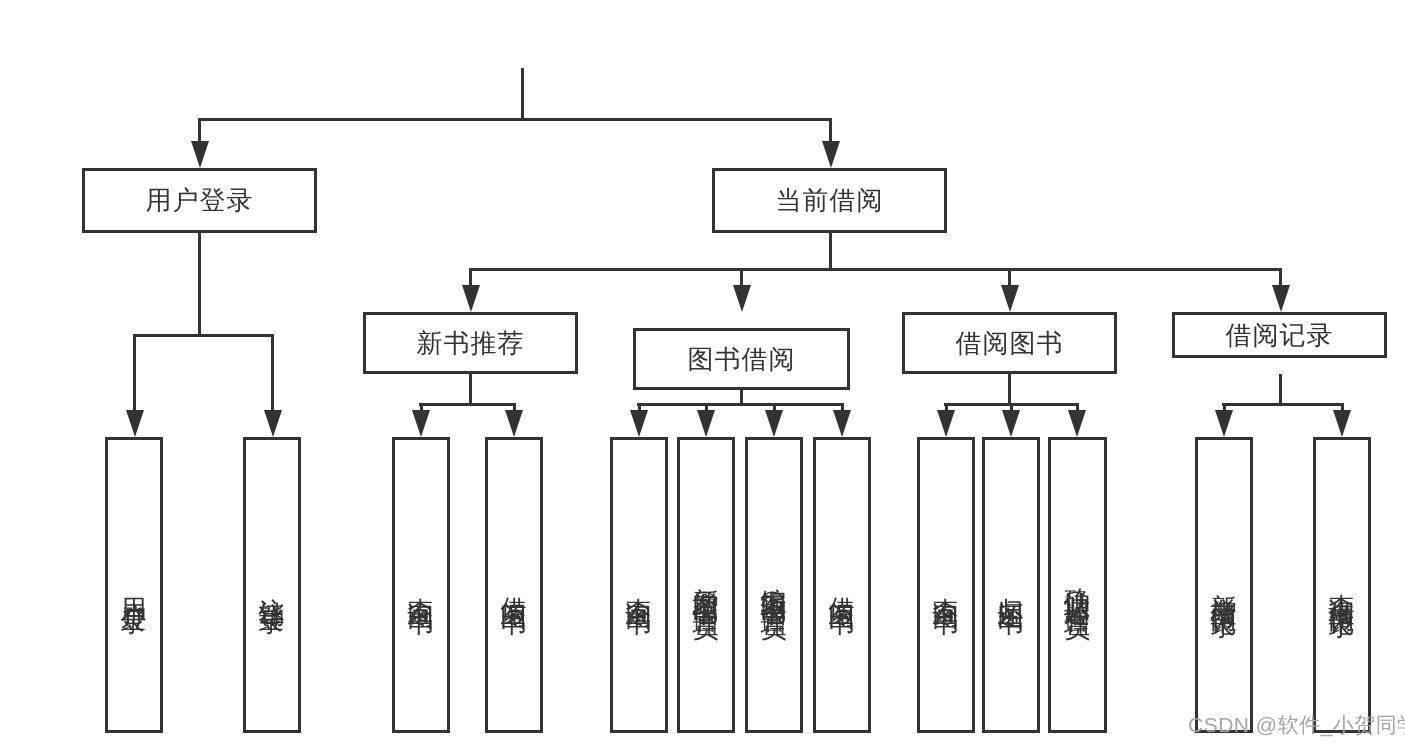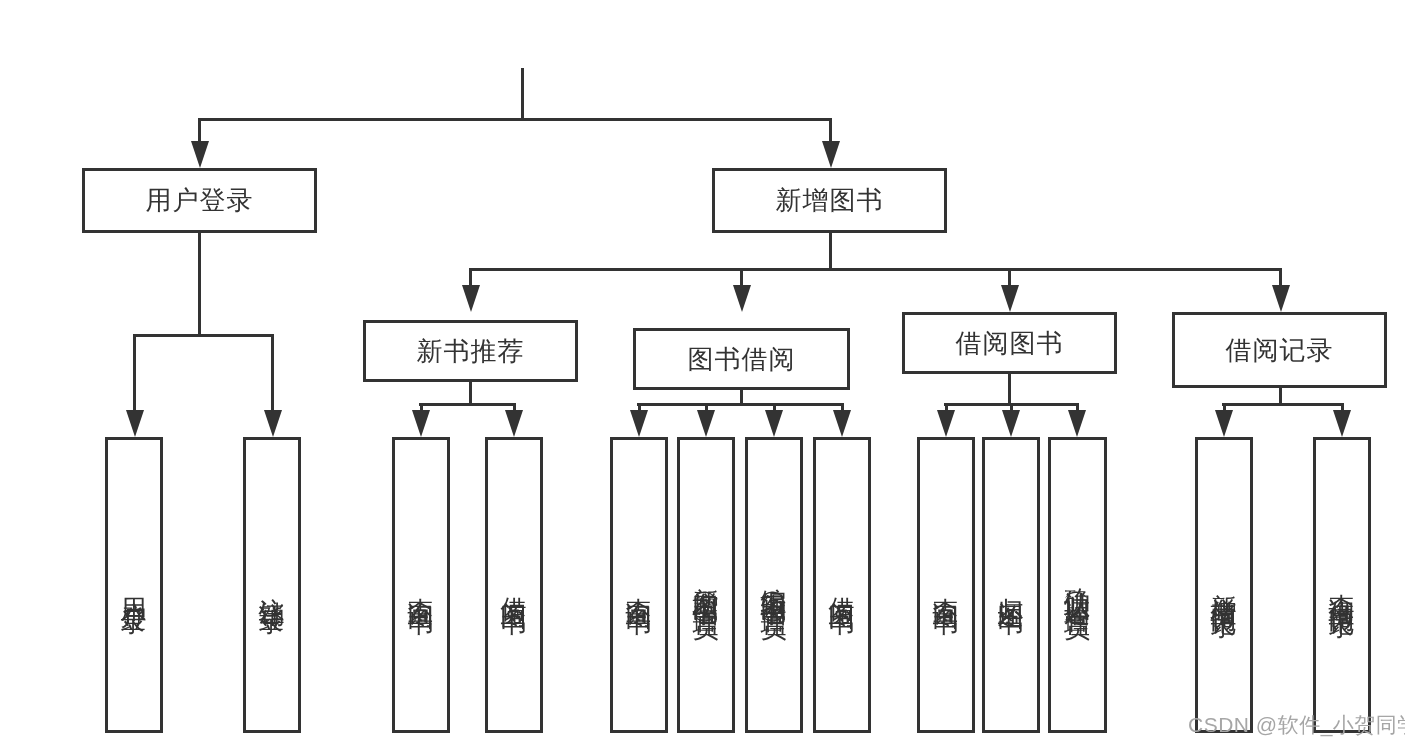--- a/index.html
+++ b/index.html
@@ -93,26 +93,26 @@
 
   <div class="ln" style="left:1279px;top:374px;width:3px;height:32px;"></div>
   <div class="ln" style="left:1222px;top:403px;width:122px;height:3px;"></div>
   <div class="ln" style="left:1223px;top:405px;width:3px;height:8px;"></div>
   <div class="arr" style="left:1215px;top:410px;"></div>
   <div class="ln" style="left:1341px;top:405px;width:3px;height:8px;"></div>
   <div class="arr" style="left:1333px;top:410px;"></div>
 
 
   <div class="hbox" style="left:82px;top:168px;width:235px;height:65px;">用户登录</div>
-  <div class="hbox" style="left:712px;top:168px;width:235px;height:65px;">新增图书</div>
+  <div class="hbox" style="left:712px;top:168px;width:235px;height:65px;">当前借阅</div>
 
-  <div class="hbox" style="left:363px;top:320px;width:215px;height:62px;">新书推荐</div>
+  <div class="hbox" style="left:363px;top:312px;width:215px;height:62px;">新书推荐</div>
   <div class="hbox" style="left:633px;top:328px;width:217px;height:62px;">图书借阅</div>
   <div class="hbox" style="left:902px;top:312px;width:215px;height:62px;">借阅图书</div>
-  <div class="hbox" style="left:1172px;top:312px;width:215px;height:76px;">借阅记录</div>
+  <div class="hbox" style="left:1172px;top:312px;width:215px;height:46px;">借阅记录</div>
 
   <div class="vbox" style="left:105px;">
     <span>用户登录</span>
   </div>
   <div class="vbox" style="left:243px;">
     <span>注销登录</span>
   </div>
 
   <div class="vbox" style="left:392px;">
     <span>查询图书</span>

